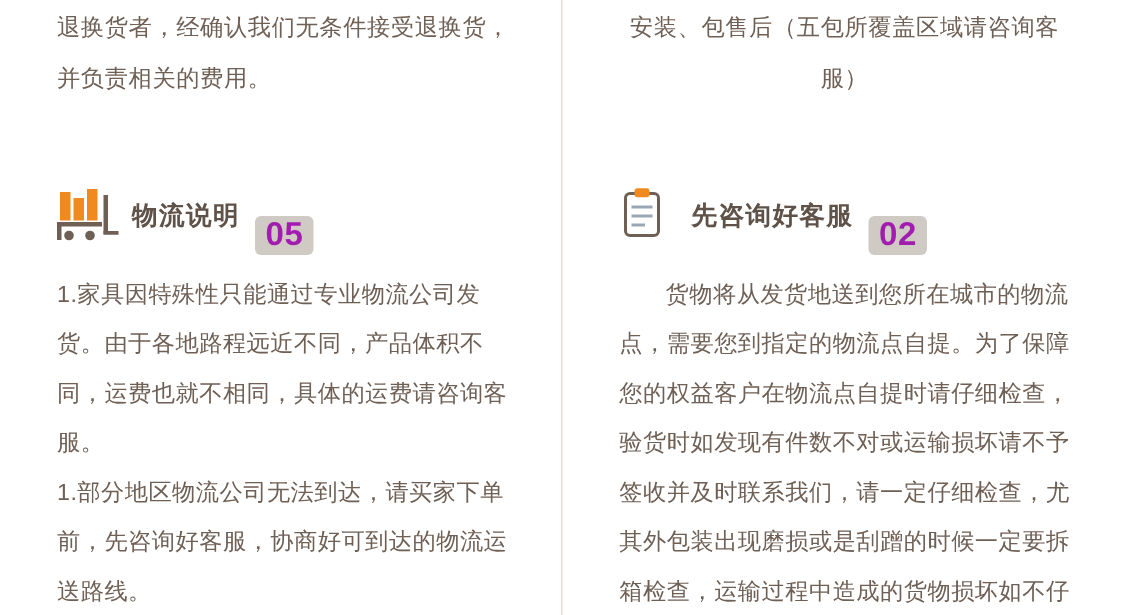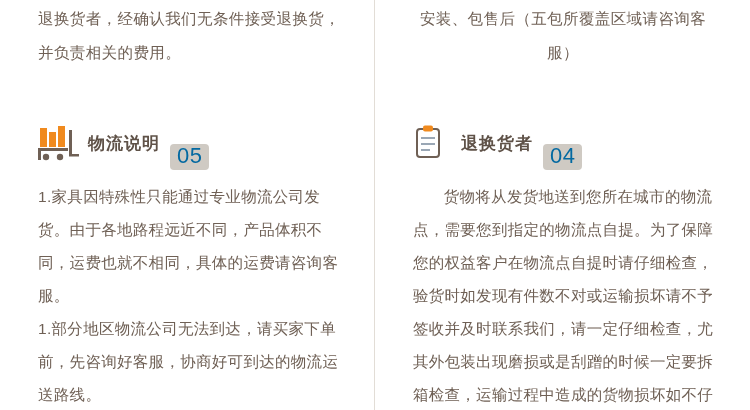--- a/index.html
+++ b/index.html
@@ -65,22 +65,22 @@
   .head-title {
     font-size: 17px;
     font-weight: bold;
     color: #5f5248;
     letter-spacing: 1px;
     font-family: "Liberation Sans", sans-serif;
   }
   .head-num {
     margin-left: 10px;
     font-size: 22px;
-    font-weight: normal;
-    color: #0369a1;
+    font-weight: bold;
+    color: #a21caf;
     background: #cfcac3;
     border-radius: 4px;
     padding: 1px 7px 3px 7px;
     line-height: 1;
     letter-spacing: 0.5px;
     margin-top: 28px;
   }
 
   .body-text {
     font-size: 15.5px;
@@ -134,22 +134,22 @@
     <div class="section-head">
       <span class="head-icon">
         <svg width="42" height="38" viewBox="0 0 42 38" xmlns="http://www.w3.org/2000/svg">
           <rect x="6" y="5" width="22" height="28" rx="3" fill="#ffffff" stroke="#6f6055" stroke-width="2"></rect>
           <rect x="12" y="1.5" width="10" height="6" rx="2" fill="#f08a1e"></rect>
           <rect x="10" y="13" width="14" height="2" fill="#9aa7b5"></rect>
           <rect x="10" y="19" width="14" height="2" fill="#9aa7b5"></rect>
           <rect x="10" y="25" width="9" height="2" fill="#9aa7b5"></rect>
         </svg>
       </span>
-      <span class="head-title">退换货者</span>
-      <span class="head-num">04</span>
+      <span class="head-title">先咨询好客服</span>
+      <span class="head-num">02</span>
     </div>
 
     <div class="body-text right-indent">
       <p>货物将从发货地送到您所在城市的物流点，需要您到指定的物流点自提。为了保障您的权益客户在物流点自提时请仔细检查，验货时如发现有件数不对或运输损坏请不予签收并及时联系我们，请一定仔细检查，尤其外包装出现磨损或是刮蹭的时候一定要拆箱检查，运输过程中造成的货物损坏如不仔细检查而直接签收货运公司是拒绝赔偿的，会给您带来不必要的损失。</p>
     </div>
   </div>
 
 </div>
 
 </body></html>

